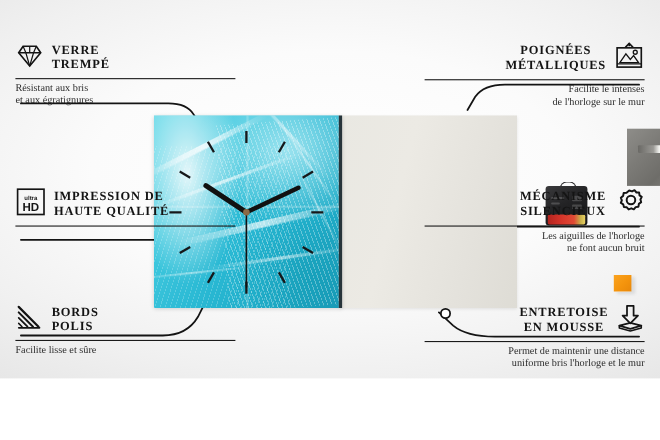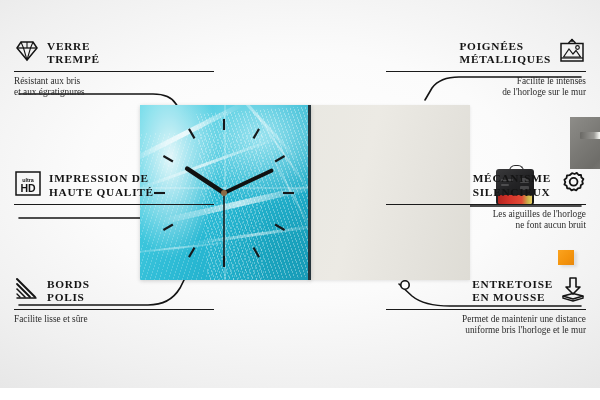--- a/index.html
+++ b/index.html
@@ -3,21 +3,21 @@
 <meta charset="utf-8">
 <style>
   html, body {
     margin: 0; padding: 0;
     width: 600px; height: 400px;
     overflow: hidden;
     font-family: "Liberation Serif", serif;
   }
   #stage {
     position: relative;
-    width: 600px; height: 388px;
+    width: 600px; height: 344px;
     background:
       radial-gradient(ellipse 80% 70% at 50% 45%, #ffffff 0%, #fbfbfb 45%, #f0f0f0 78%, #e7e7e7 100%);
     overflow: hidden;
   }
 
   
   #connectors {
     position: absolute; left: 0; top: 0;
     width: 600px; height: 400px;
     pointer-events: none;
@@ -42,21 +42,21 @@
   .feat-title {
     font-family: "Liberation Serif", serif;
     font-weight: bold;
     font-size: 11.3px;
     letter-spacing: 0.75px;
     line-height: 13.5px;
     color: #141414;
     white-space: pre-line;
     text-transform: uppercase;
   }
-  .feature.right .feat-title { text-align: left; }
+  .feature.right .feat-title { text-align: center; }
 
   .feat-rule {
     height: 0;
     border-top: 1.3px solid #1a1a1a;
     margin-top: 3px;
     margin-bottom: 4px;
   }
 
   .feat-desc {
     font-family: "Liberation Serif", serif;

